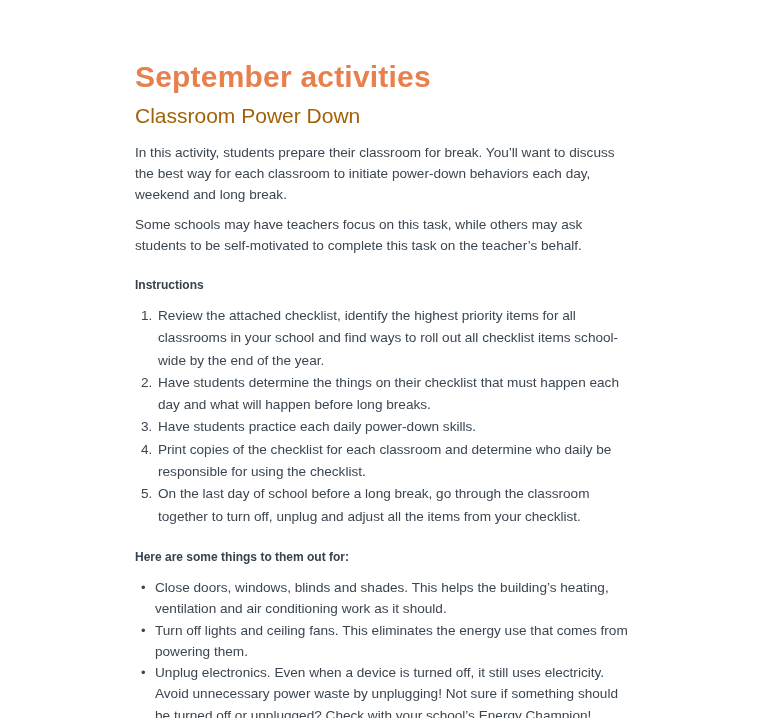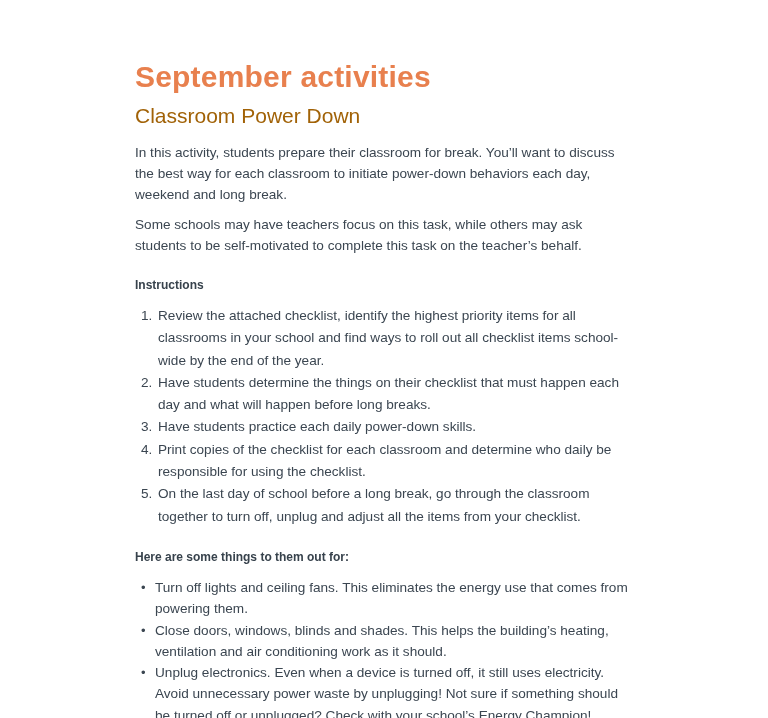--- a/index.html
+++ b/index.html
@@ -95,18 +95,18 @@
       <li>Review the attached checklist, identify the highest priority items for all classrooms in your school and find ways to roll out all checklist items school-wide by the end of the year.</li>
       <li>Have students determine the things on their checklist that must happen each day and what will happen before long breaks.</li>
       <li>Have students practice each daily power-down skills.</li>
       <li>Print copies of the checklist for each classroom and determine who daily be responsible for using the checklist.</li>
       <li>On the last day of school before a long break, go through the classroom together to turn off, unplug and adjust all the items from your checklist.</li>
     </ol>
 
   <div class="section-heading">Here are some things to them out for:</div>
 
   <ul class="lookout">
+      <li>Close doors, windows, blinds and shades. This helps the building’s heating, ventilation and air conditioning work as it should.</li>
       <li>Turn off lights and ceiling fans. This eliminates the energy use that comes from powering them.</li>
-      <li>Close doors, windows, blinds and shades. This helps the building’s heating, ventilation and air conditioning work as it should.</li>
       <li>Unplug electronics. Even when a device is turned off, it still uses electricity. Avoid unnecessary power waste by unplugging! Not sure if something should be turned off or unplugged? Check with your school’s Energy Champion!</li>
     </ul>
 
 </div>
 
 </body></html>

